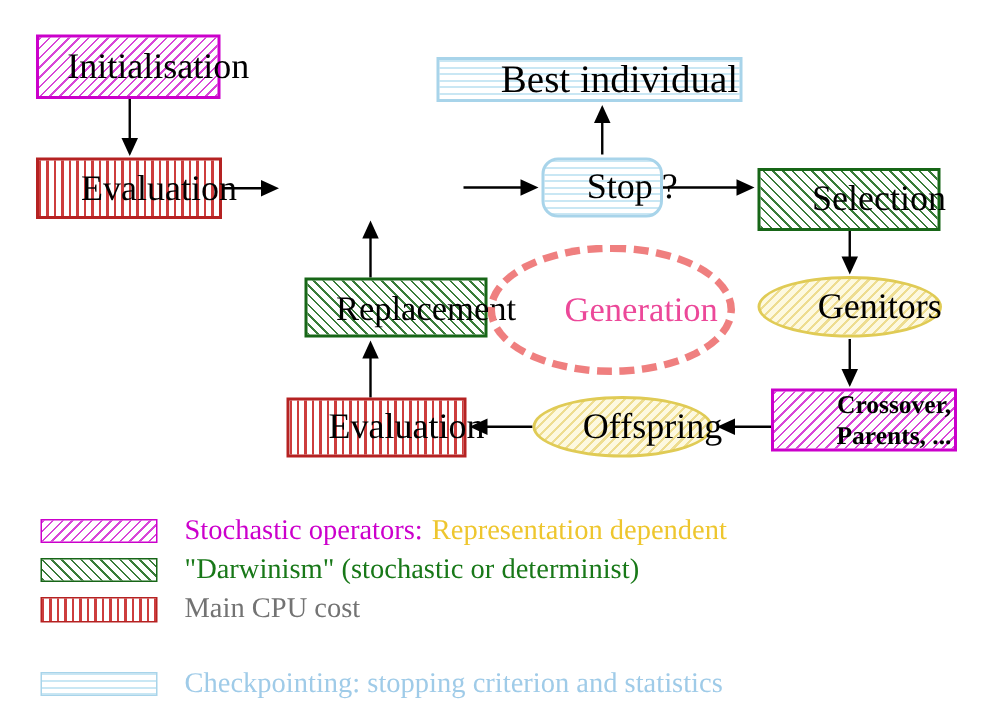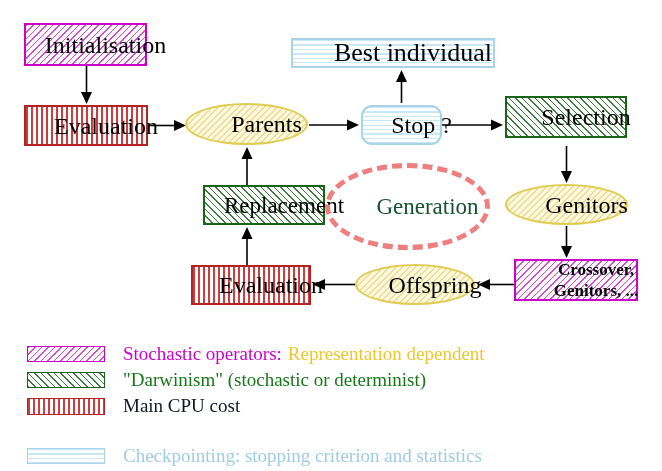--- a/index.html
+++ b/index.html
@@ -38,38 +38,38 @@
   }
   
   .y-ellipse {
     border:2px solid #e0cb55; border-radius:50%;
     background:repeating-linear-gradient(135deg,#eedd90 0px,#eedd90 1.5px,#fdf9e0 1.5px,#fdf9e0 4.6px);
   }
   .rounded { border-radius:11px; }
 
   .generation {
     border:5px dashed #ef7f7f; border-radius:50%;
-    color:#14532d; font-size:23px; background:transparent;
+    color:#ec4899; font-size:23px; background:transparent;
   }
   .two-line { font-size:17px; line-height:1.25; white-space:pre; }
 
   .legend-row {
     position:absolute; left:27px; height:20px;
     display:flex; align-items:center; white-space:nowrap;justify-content:flex-end;
   }
   .swatch {
     width:78px; height:16px; box-sizing:border-box;
     margin-right:18px; flex:0 0 auto;
   }
   .swatch.m-hatch,.swatch.g-hatch,.swatch.r-stripe,.swatch.c-stripe { border-width:1.5px; }
   .legend-text { font-size:19px; line-height:20px; }
   .tx-magenta { color:#cc00cc; }
   .tx-gold    { color:#eec62e; margin-left:6px; }
   .tx-green   { color:#187818; }
-  .tx-red     { color:#0f172a; }
+  .tx-red     { color:#737373; }
   .tx-cyan    { color:#9fcbe8; }
 </style>
 </head>
 <body>
 
 <div class="canvas">
 
   <svg class="arrow-layer" viewBox="0 0 662 471" xmlns="http://www.w3.org/2000/svg">
     <g>
       <line x1="86.5" y1="66" x2="86.5" y2="94" stroke="#000" stroke-width="1.6"></line>
@@ -118,33 +118,30 @@
   </svg>
 
   <div class="node m-hatch" style="left:24px;top:23px;width:123px;height:43px;">
     <span>Initialisation</span>
   </div>
 
   <div class="node r-stripe" style="left:24px;top:105px;width:124px;height:41px;">
     <span>Evaluation</span>
   </div>
 
-  <div class="node y-ellipse" style="left:185px;top:103px;width:123px;height:42px;">
-    <span>Parents</span>
-  </div>
 
   <div class="node c-stripe rounded" style="left:361px;top:105px;width:81px;height:40px;">
     <span>Stop ?</span>
   </div>
 
   <div class="node c-stripe" style="left:291px;top:38px;width:204px;height:30px;font-size:26px;">
     <span>Best individual</span>
   </div>
 
-  <div class="node g-hatch" style="left:505px;top:96px;width:122px;height:42px;">
+  <div class="node g-hatch" style="left:505px;top:112px;width:122px;height:42px;">
     <span>Selection</span>
   </div>
 
   <div class="node g-hatch" style="left:186px;top:185px;width:122px;height:40px;font-size:23px;margin-left:17px;">
     <span>Replacement</span>
   </div>
 
   <div class="node generation" style="left:325px;top:163px;width:165px;height:87px;">
     <span>Generation</span>
   </div>
@@ -156,21 +153,21 @@
   <div class="node r-stripe" style="left:191px;top:265px;width:120px;height:40px;">
     <span>Evaluation</span>
   </div>
 
   <div class="node y-ellipse" style="left:355px;top:264px;width:120px;height:41px;">
     <span>Offspring</span>
   </div>
 
   <div class="node m-hatch two-line" style="left:514px;top:259px;width:124px;height:42px;flex-direction:column;font-weight:bold;">
     <span>Crossover,</span>
-    <span>Genitors, ...</span>
+    <span>Parents, ...</span>
   </div>
 
   <div class="legend-row" style="top:344px;">
     <span class="swatch m-hatch"></span>
     <span class="legend-text tx-magenta">Stochastic operators:</span>
     <span class="legend-text tx-gold">Representation dependent</span>
   </div>
 
   <div class="legend-row" style="top:370px;">
     <span class="swatch g-hatch"></span>

